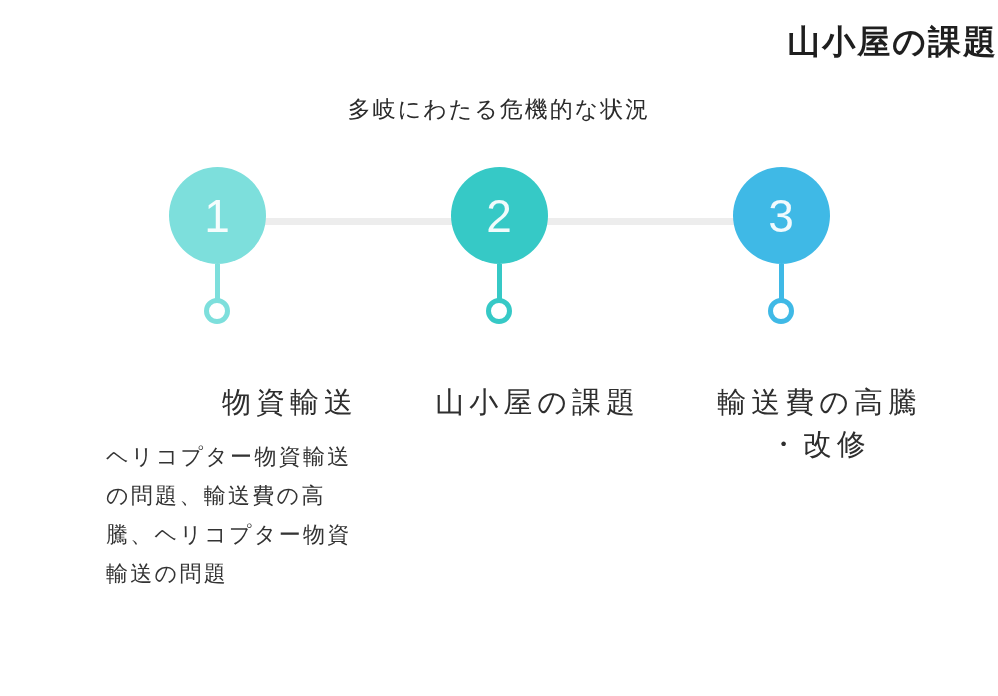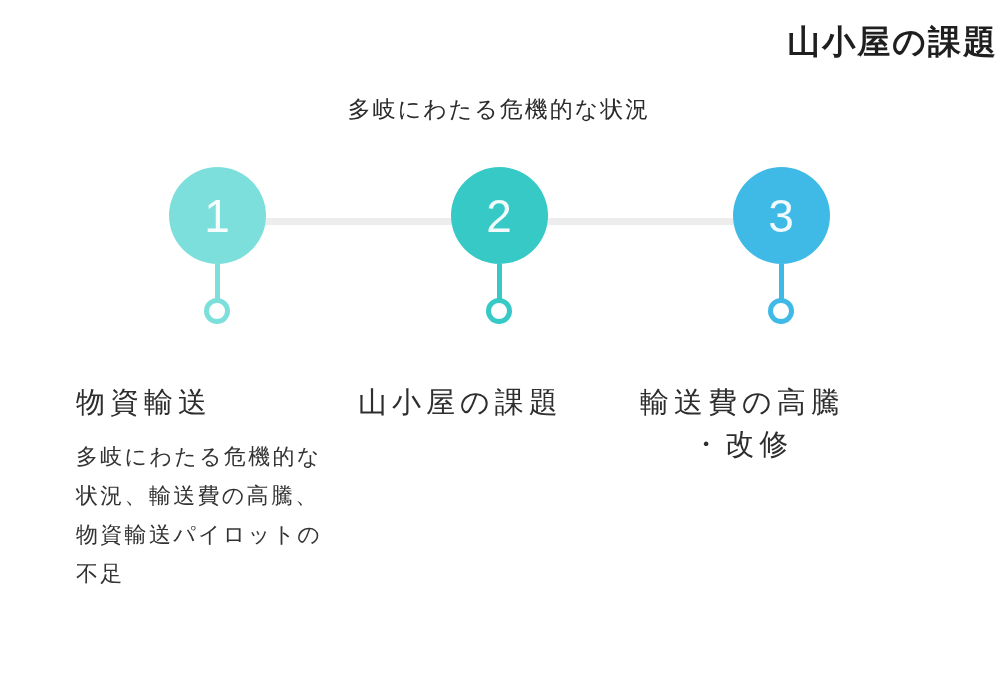--- a/index.html
+++ b/index.html
@@ -92,21 +92,21 @@
   
   .columns {
     width: 846px;
     margin: 52px auto 0 auto;
     display: flex;
   }
   .column {
     width: 282px;
     display: flex;
     flex-direction: column;
-    align-items: flex-start;
+    align-items: flex-end;
   }
   .col-heading {
     margin: 0;
     max-width: 260px;
     font-size: 29px;
     font-weight: 400;
     letter-spacing: 5px;
     line-height: 42px;
     text-align: center;
     color: #2e2e2e;
@@ -161,21 +161,21 @@
         <div class="pin-ring"></div>
       </div>
 
     </div>
   </div>
 
   <div class="columns">
 
     <div class="column">
       <h2 class="col-heading">物資輸送</h2>
-      <p class="col-body">多岐にわたる危機的な状況、輸送費の高騰、物資輸送パイロットの不足</p>
+      <p class="col-body">ヘリコプター物資輸送の問題、輸送費の高騰、ヘリコプター物資輸送の問題</p>
     </div>
 
     <div class="column">
       <h2 class="col-heading">山小屋の課題</h2>
     </div>
 
     <div class="column">
       <h2 class="col-heading">輸送費の高騰
 ・改修</h2>
     </div>

